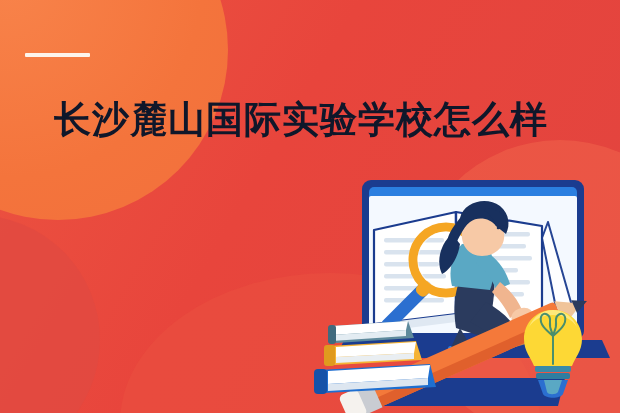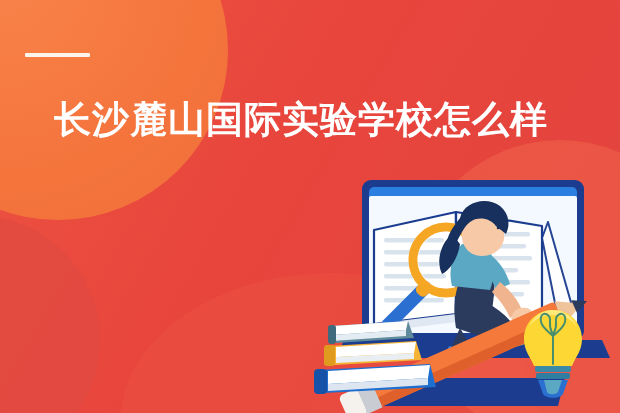--- a/index.html
+++ b/index.html
@@ -77,21 +77,21 @@
   }
 
   
   .headline {
     position: absolute;
     left: 54px;
     top: 99px;
     font-size: 37px;
     line-height: 1.15;
     font-weight: bold;
-    color: #ffffff;
+    color: #0f172a;
     letter-spacing: 1px;
     white-space: nowrap;
     font-family: "DejaVu Sans", "Liberation Sans", sans-serif;
   }
 
   
   .illustration {
     position: absolute;
     left: 310px;
     top: 178px;

